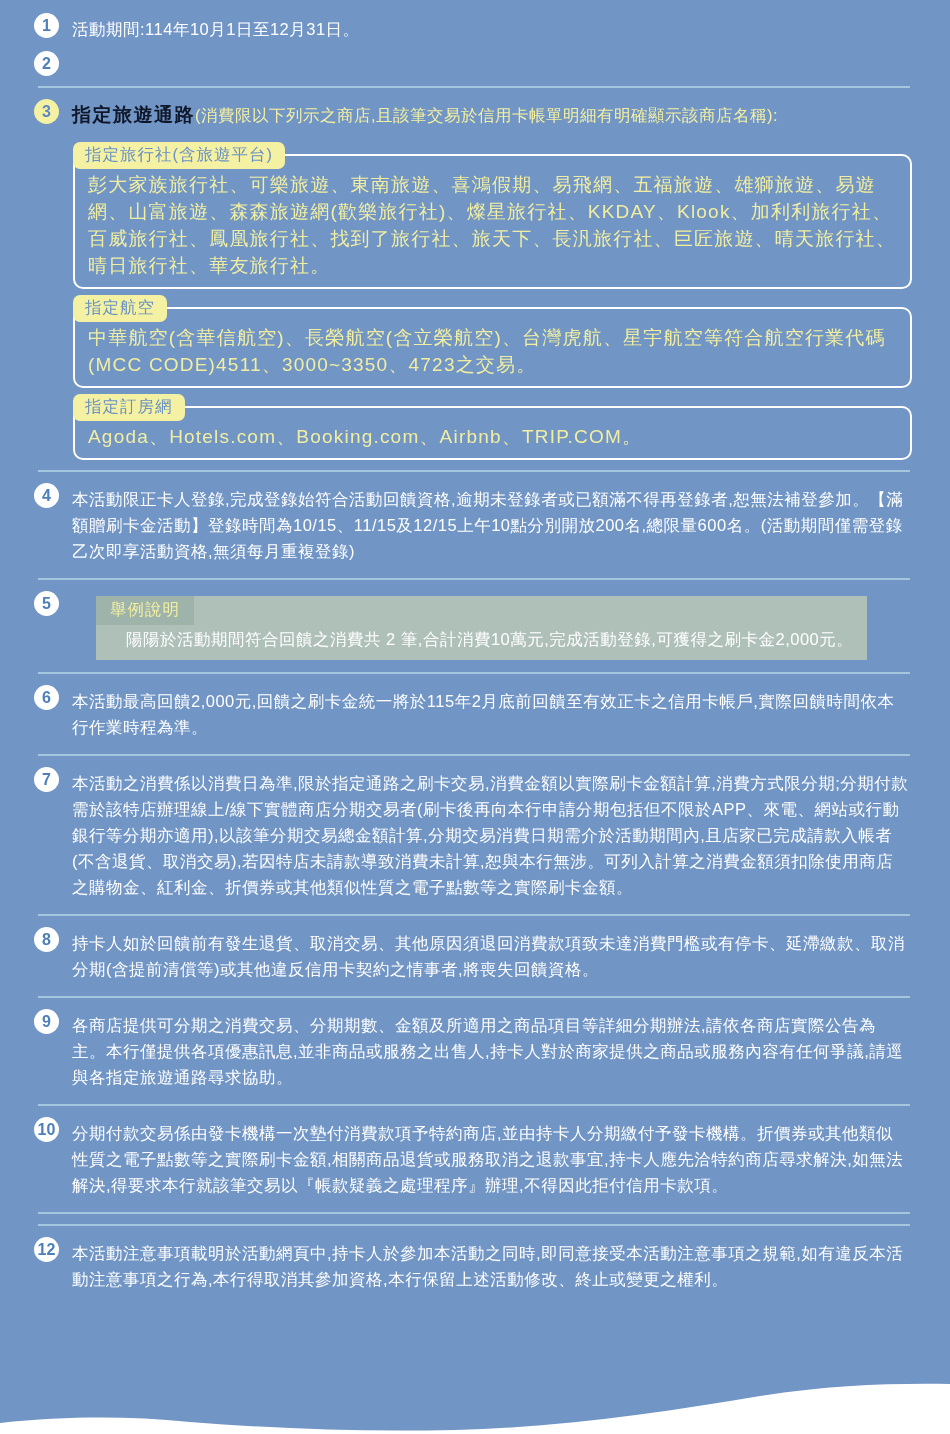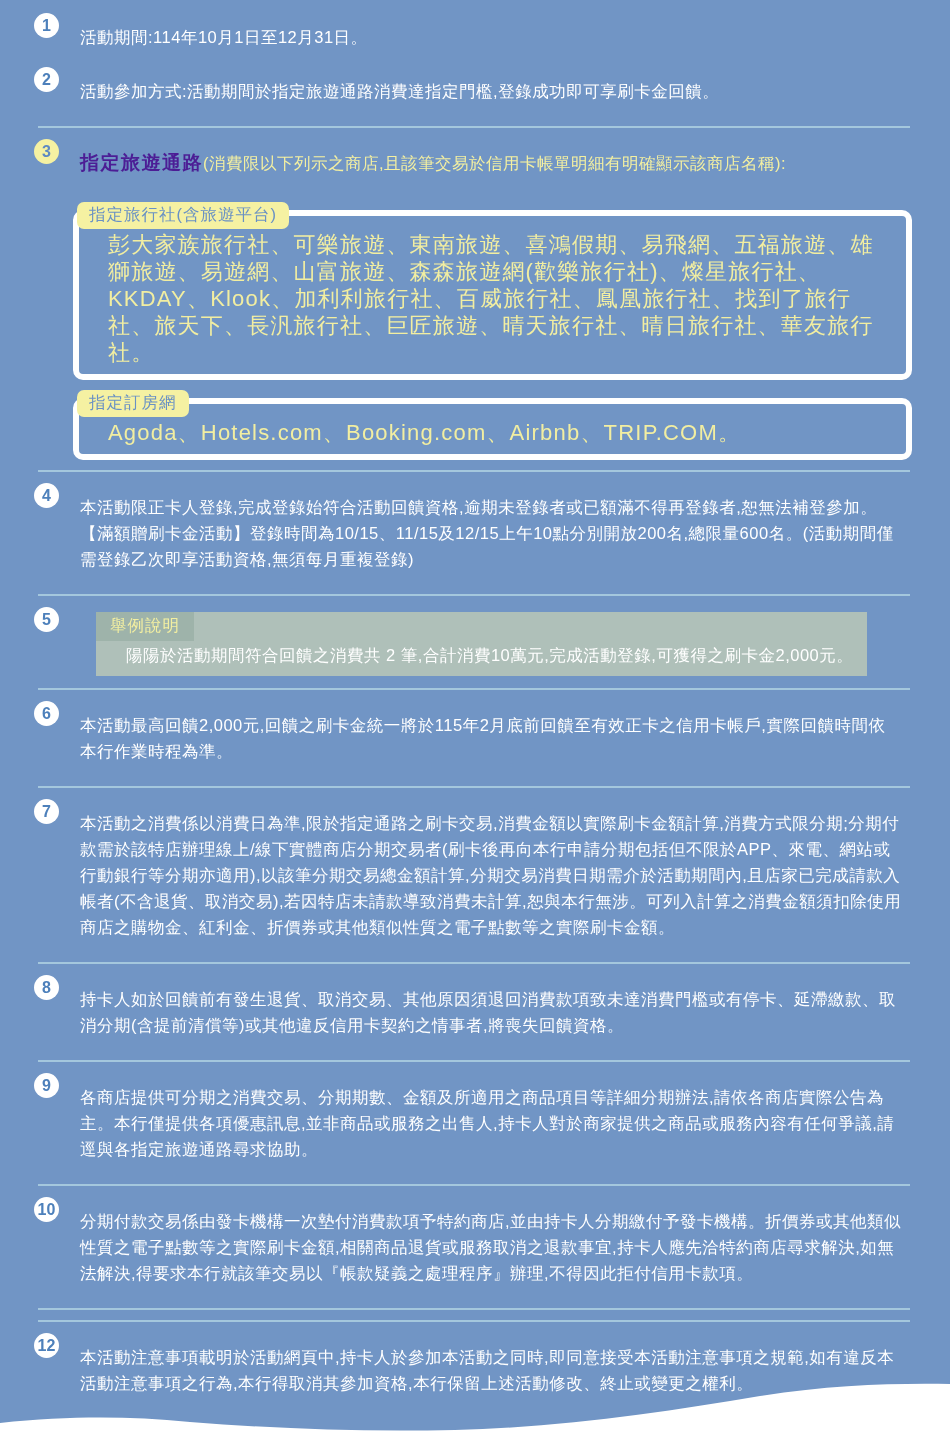--- a/index.html
+++ b/index.html
@@ -11,42 +11,42 @@
   }
   .content{padding:12px 36px 0 34px;}
   .term{display:flex;align-items:flex-start;gap:9px;margin:0 0 4px 0;}
   .badge{
     flex:0 0 auto;width:25px;height:25px;border-radius:50%;
     background:#ffffff;color:#4d80bb;font-weight:bold;
     font-size:16px;line-height:25px;text-align:center;margin-top:1px;
   }
   .badge.yellow{background:#f5f1a2;color:#5d89c2;}
   .txt{
-    margin:12px;color:#ffffff;font-size:16.5px;line-height:26px;
+    margin:4px;color:#ffffff;font-size:16.5px;line-height:26px;
     letter-spacing:0.5px;
   }
-  .txt .h3title{color:#4c1d95;font-weight:bold;font-size:19px;letter-spacing:1.5px;}
+  .txt .h3title{color:#0f172a;font-weight:bold;font-size:19px;letter-spacing:1.5px;}
   .txt .h3sub{color:#f4f0a1;text-align:center;}
   .divider{border:none;height:2px;background:#a4c7dd;margin:10px 4px;}
 
   .spec-box{
     position:relative;
-    border:6px solid #ffffff;border-radius:10px;
+    border:2px solid #ffffff;border-radius:10px;
     margin:18px 2px 0 39px;
-    padding:15px 13px 8px 29px;
+    padding:15px 13px 8px 13px;
   }
   .spec-box.first{margin-top:22px;}
   .spec-tab{
     position:absolute;top:-14px;left:-2px;
     background:#f5f1a2;color:#6991c4;
     border-radius:7px;padding:2px 12px 3px 12px;
     font-size:16.5px;letter-spacing:1px;white-space:nowrap;
   }
   .spec-content{
-    margin:0;color:#f2eea1;font-size:22px;line-height:27px;
+    margin:0;color:#f2eea1;font-size:19px;line-height:27px;
     letter-spacing:1.2px;
   }
 
   .example-box{
     background:#afc0b9;
     margin:6px 2px 2px 28px;
     padding:0 14px 8px 14px;
   }
   .example-label{
     display:inline-block;
@@ -64,35 +64,38 @@
 
 <div class="content">
 
   <div class="term">
     <span class="badge">1</span>
     <p class="txt">活動期間:114年10月1日至12月31日。</p>
   </div>
 
   <div class="term">
     <span class="badge">2</span>
-    <p class="txt">活動參加方式:活動期間於指定旅遊通路消費達指定門檻,登錄成功即可享刷卡金回饋。</p>
   </div>
 
   <hr class="divider">
 
   <div class="term">
     <span class="badge yellow">3</span>
     <p class="txt"><span class="h3title">指定旅遊通路</span><span class="h3sub">(消費限以下列示之商店,且該筆交易於信用卡帳單明細有明確顯示該商店名稱):</span></p>
   </div>
 
   <div class="spec-box first">
     <div class="spec-tab">指定旅行社(含旅遊平台)</div>
     <p class="spec-content">彭大家族旅行社、可樂旅遊、東南旅遊、喜鴻假期、易飛網、五福旅遊、雄獅旅遊、易遊網、山富旅遊、森森旅遊網(歡樂旅行社)、燦星旅行社、KKDAY、Klook、加利利旅行社、百威旅行社、鳳凰旅行社、找到了旅行社、旅天下、長汎旅行社、巨匠旅遊、晴天旅行社、晴日旅行社、華友旅行社。</p>
   </div>
 
+  <div class="spec-box">
+    <div class="spec-tab">指定航空</div>
+    <p class="spec-content">中華航空(含華信航空)、長榮航空(含立榮航空)、台灣虎航、星宇航空等符合航空行業代碼(MCC CODE)4511、3000~3350、4723之交易。</p>
+  </div>
 
   <div class="spec-box">
     <div class="spec-tab">指定訂房網</div>
     <p class="spec-content">Agoda、Hotels.com、Booking.com、Airbnb、TRIP.COM。</p>
   </div>
 
   <hr class="divider">
 
   <div class="term">
     <span class="badge">4</span>

